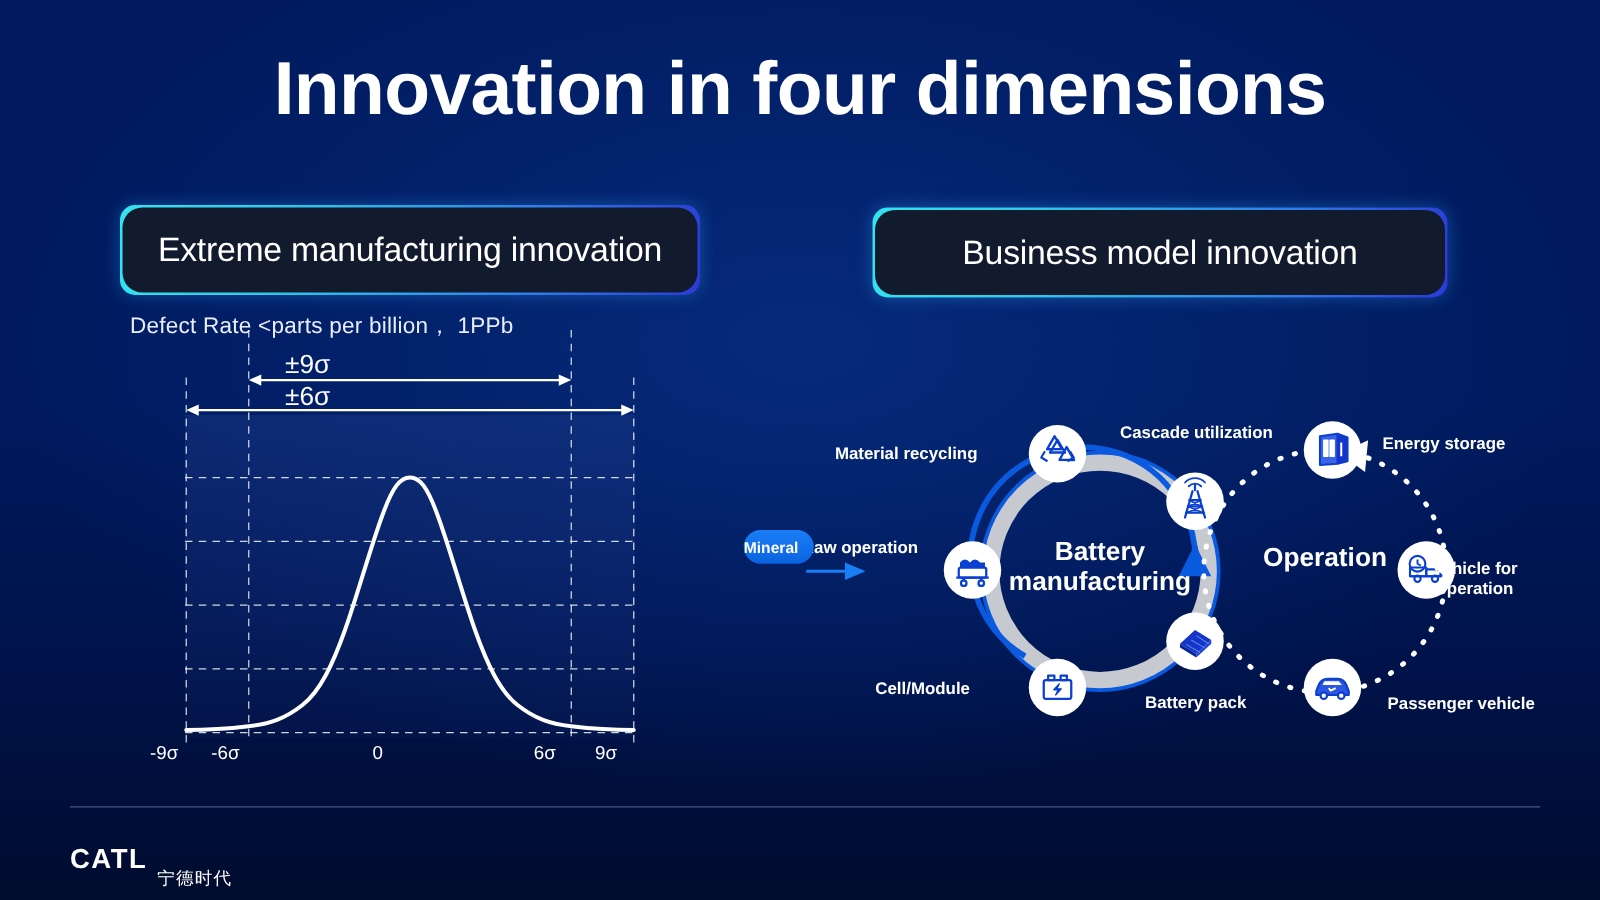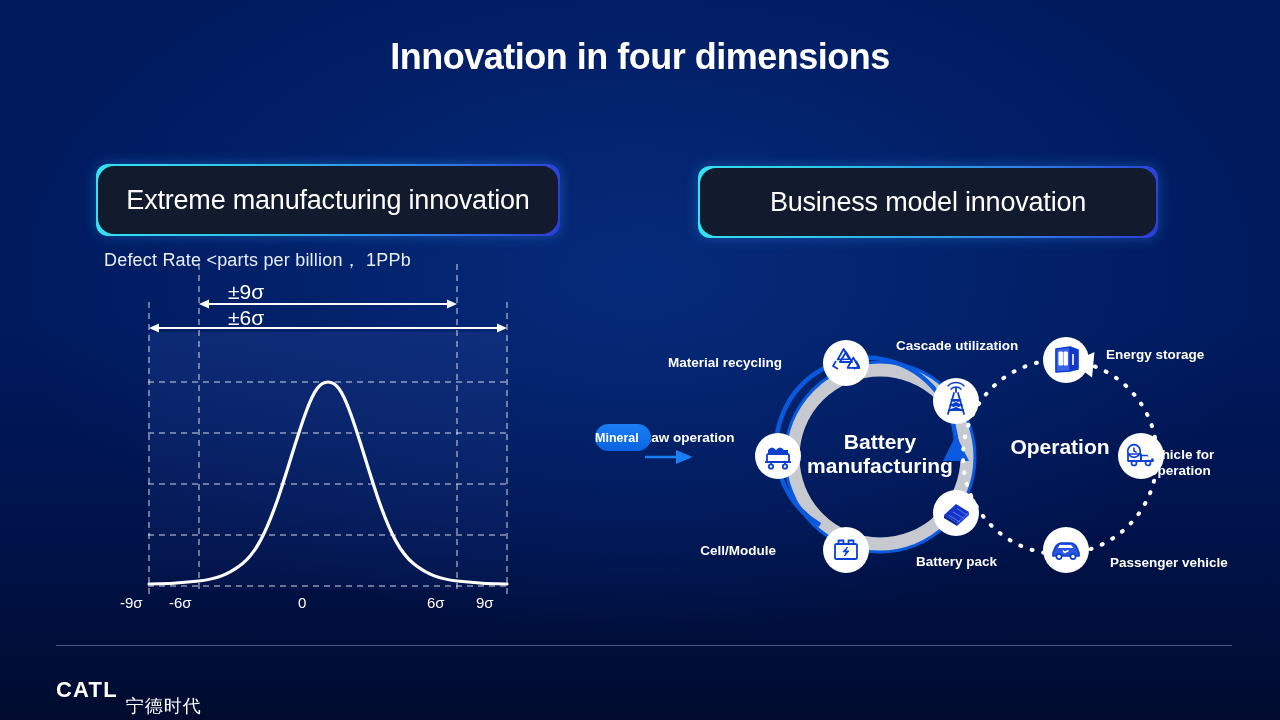--- a/index.html
+++ b/index.html
@@ -18,21 +18,21 @@
       linear-gradient(180deg, #001a5e 0%, #001a5e 45%, #00134c 72%, #000b2e 100%);
   }
   
   #title {
     position: absolute;
     top: 36px;
     left: 0;
     width: 1280px;
     text-align: center;
     color: #ffffff;
-    font-size: 36px;
+    font-size: 60px;
     font-weight: bold;
     letter-spacing: -0.5px;
   }
   
   .hbox {
     position: absolute;
     border-radius: 12px;
     padding: 2px;
     background: linear-gradient(100deg, #35e3f0 0%, #2ec9e8 28%, #2f7ce8 72%, #2b3bd6 100%);
     box-shadow: 0 0 14px rgba(50,160,255,0.35);
@@ -149,21 +149,21 @@
     gap: 8px;
   }
   #logo .catl {
     color: #ffffff;
     font-size: 22px;
     font-weight: bold;
     letter-spacing: 1.2px;
   }
   #logo .cn {
     color: #ffffff;
-    font-size: 18px;
+    font-size: 14px;
     letter-spacing: 1px;
     margin-top: 33px;
   }
 </style>
 </head>
 <body>
 
 <div id="slide">
 
   <div id="title">Innovation in four dimensions</div>

